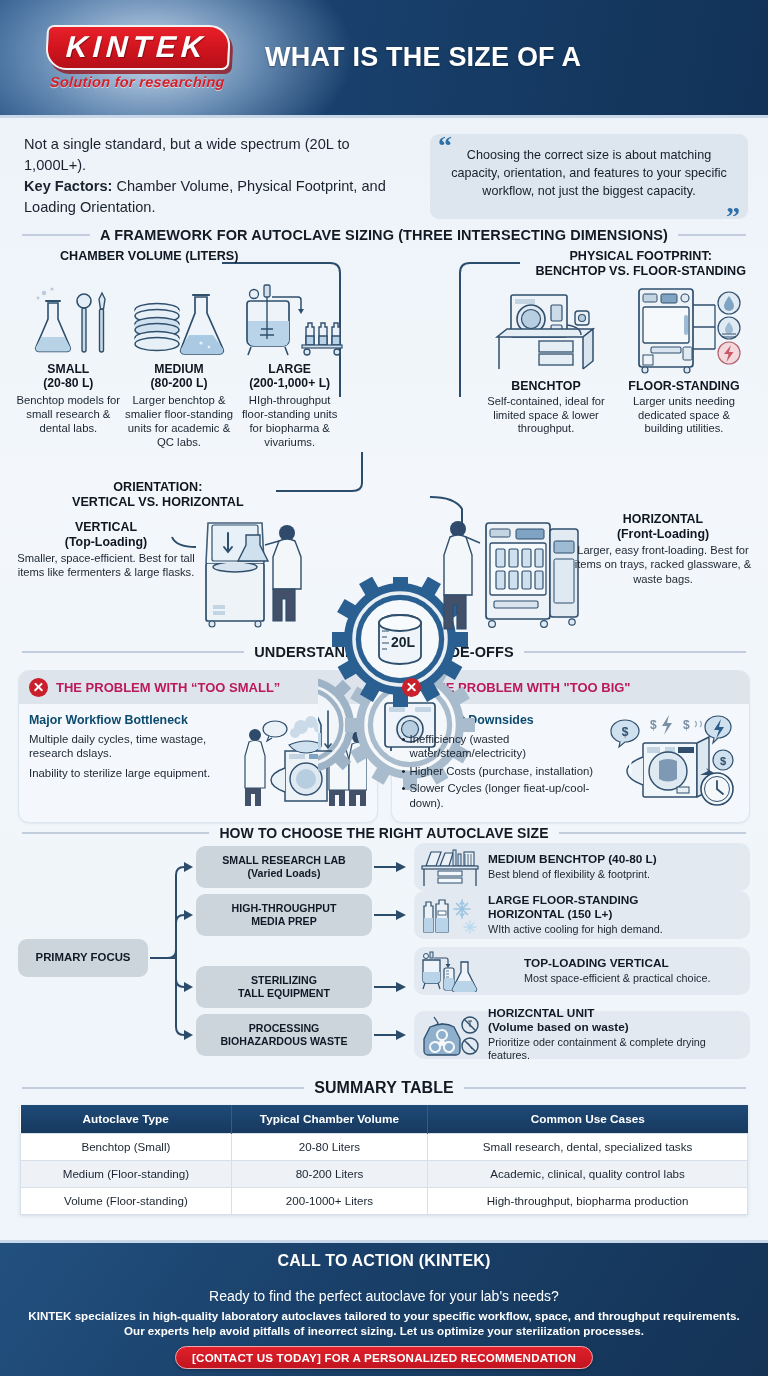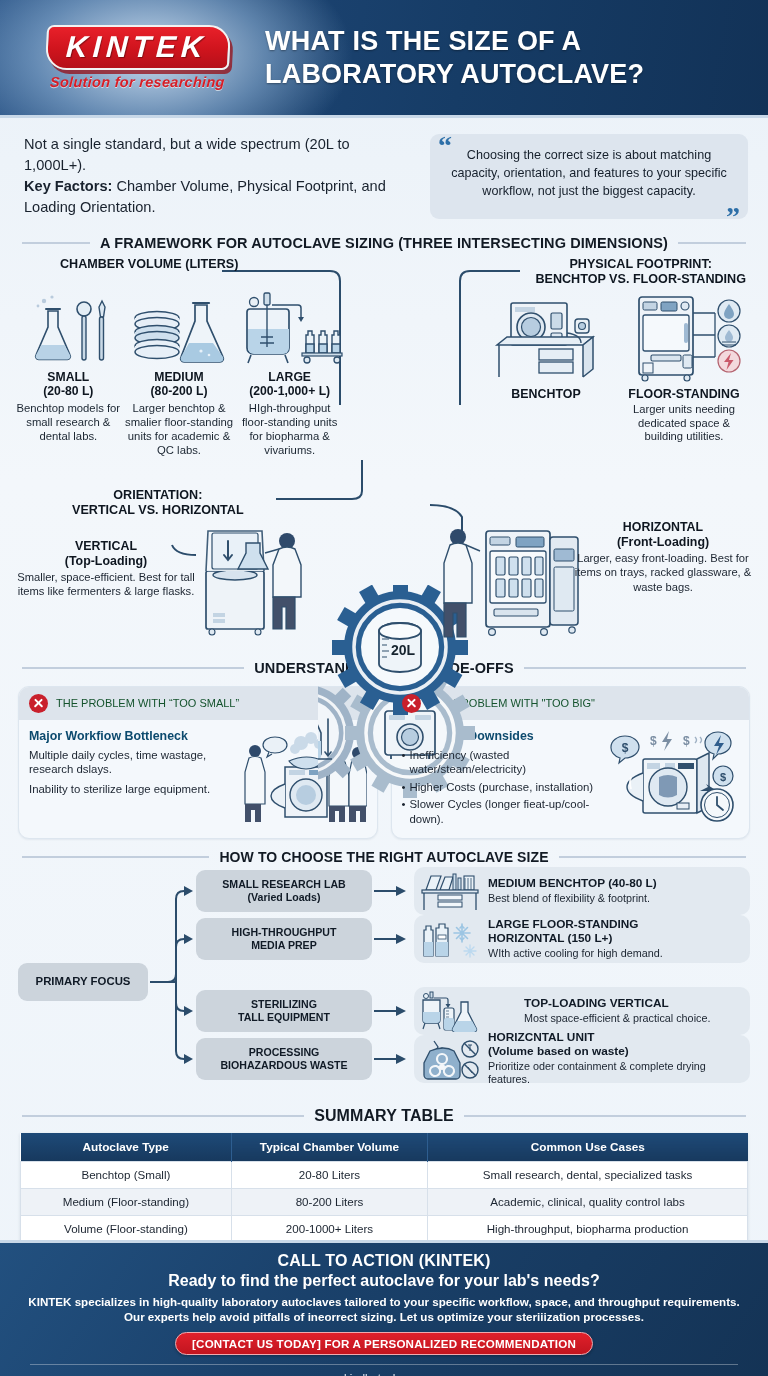--- a/index.html
+++ b/index.html
@@ -61,21 +61,21 @@
     flex:1; position:relative;
     background:#dde5ee; border-radius:9px;
     padding:13px 14px 14px 14px;
     font-size:12.6px; line-height:1.42; text-align:center; color:#16202c;
   }
   .qmark { position:absolute; color:#2d6fa8; font-weight:bold; font-size:28px; line-height:1; font-family:"Liberation Serif", serif; }
   .qmark.open { top:-2px; left:8px; }
   .qmark.close { bottom:-12px; right:8px; }
 
   
-  .sec-head { display:flex; align-items:center; gap:10px; padding:0 22px; margin:10px 0 4px; }
+  .sec-head { display:flex; align-items:center; gap:10px; padding:0 22px; margin:2px 0 4px; }
   .sec-head .rule { flex:1; height:2px; background:#c2cedd; }
   .sec-head .txt { font-size:14.5px; font-weight:bold; letter-spacing:.1px; color:#121a24; white-space:nowrap; }
   .sec-head.tight .txt { font-size:14px; }
 
   
   .framework { position:relative; height:395px; }
   .fw-label { position:absolute; text-align:center; font-weight:bold; font-size:12.6px; color:#0e1620; line-height:1.2; }
   .cv-label { left:60px; top:2px; }
   .pf-label { right:22px; top:2px; }
   .or-label { left:72px; top:233px; }
@@ -83,38 +83,38 @@
   .triple { position:absolute; left:14px; top:36px; width:330px; display:flex; gap:2px; }
   .tri-col { width:110px; text-align:center; }
   .tri-title { font-weight:bold; font-size:12.2px; line-height:1.18; margin-top:3px; color:#0e1620; }
   .tri-desc { font-size:11.3px; line-height:1.24; margin-top:3px; color:#1a2531; }
 
   .pf-row { position:absolute; right:18px; top:36px; width:270px; display:flex; gap:6px; }
   .pf-col { width:132px; text-align:center; }
   .pf-title { font-weight:bold; font-size:12.4px; margin-top:4px; color:#0e1620;}
   .pf-desc { font-size:11.2px; line-height:1.24; margin-top:2px; }
 
-  .vert-block { position:absolute; left:16px; top:284px; width:180px; text-align:center; }
+  .vert-block { position:absolute; left:16px; top:273px; width:180px; text-align:center; }
   .horz-block { position:absolute; right:16px; top:265px; width:178px; text-align:center; }
   .ob-title { font-weight:bold; font-size:12.4px; line-height:1.2; color:#0e1620; }
   .ob-desc { font-size:11.2px; line-height:1.26; margin-top:2px; }
 
   .art { display:block; margin:0 auto; }
 
   .gears { position:absolute; left:318px; top:330px; }
 
   
   .tradeoffs { display:flex; gap:13px; padding:6px 18px 0; }
   .to-card { flex:1; background:#f4f8fc; border:1px solid #dde6ef; border-radius:11px; overflow:hidden; box-shadow:0 1px 2px rgba(30,50,80,.07); }
   .to-head { background:#dde4ec; padding:7px 10px; display:flex; align-items:center; gap:8px; }
   .x-badge { width:19px; height:19px; border-radius:50%; background:#c9202c; position:relative; flex:none; }
   .x-badge:before,.x-badge:after { content:""; position:absolute; left:4px; top:8.5px; width:11px; height:2.4px; background:#fff; border-radius:1px; }
   .x-badge:before { transform:rotate(45deg); }
   .x-badge:after { transform:rotate(-45deg); }
-  .to-head-txt { font-weight:normal; font-size:11px; color:#14532d; }
+  .to-head-txt { font-weight:bold; font-size:13px; color:#be185d; }
   .to-body { display:flex; padding:9px 10px 8px; gap:6px; min-height:104px; }
   .to-text { flex:1; }
   .to-sub { font-weight:bold; font-size:12.4px; margin-bottom:5px; color:#0c4a6e; }
   .to-p { font-size:11.4px; line-height:1.3; margin-bottom:5px; }
   .to-li { font-size:11.4px; line-height:1.28; margin-bottom:3px; padding-left:8px; position:relative; }
   .to-li:before { content:"\2022"; position:absolute; left:0; }
 
   
   .flow { position:relative; height:228px; margin-top:3px; }
   .pill {
@@ -141,21 +141,21 @@
   tbody tr:nth-child(even) { background:#eef2f7; }
 
   
   .footer {
     position:absolute; left:0; bottom:0; width:768px; height:136px;
     background:linear-gradient(125deg,#22507f 0%,#1a416b 40%,#143355 100%);
     color:#fff; text-align:center; padding:9px 24px 0;
     border-top:3px solid #c8d8e8;
   }
   .f-h1 { font-weight:bold; font-size:16px; letter-spacing:.2px; }
-  .f-h2 { font-weight:bold; font-size:16px; margin-top:2px; }
+  .f-h2 { font-weight:normal; font-size:14px; margin-top:18px; }
   .f-p { font-size:11.6px; line-height:1.33; margin-top:4px;font-weight:bold; }
   .cta-btn {
     display:inline-block; margin-top:7px;
     background:linear-gradient(180deg,#e0202b 0%,#c2151f 100%);
     border:1.5px solid #f0a9ae; border-radius:14px;
     padding:4px 16px; font-weight:bold; font-size:11.6px; letter-spacing:.2px;
     box-shadow:0 1px 3px rgba(0,0,0,.3);
   }
   .f-rule { height:1px; background:rgba(255,255,255,.32); margin:9px 6px 0; }
   .f-url { font-size:11.4px; margin-top:7px; color:#e7eef6; }
@@ -167,21 +167,20 @@
 
   <div class="header">
     <div class="logo-wrap">
       <div class="logo-plate">
         <div class="logo-text">KINTEK</div>
       </div>
       <div class="logo-tag">Solution for researching</div>
     </div>
     <div class="header-title">
       <div>WHAT IS THE SIZE OF A</div>
-      <div>LABORATORY AUTOCLAVE?</div>
     </div>
   </div>
 
   <div class="intro">
     <div class="intro-left">
       <div>Not a single standard, but a wide spectrum (20L to 1,000L+).</div>
       <div>
         <b>Key Factors:</b><span> Chamber Volume, Physical Footprint, and Loading Orientation.</span>
       </div>
     </div>
@@ -310,20 +309,21 @@
           <rect x="64" y="42" width="11" height="8" rx="1.5" fill="#dfe9f2" stroke="#2f4f6d" stroke-width="1.2"></rect>
           <path d="M10 54 h86 l10 -8 H20 Z" fill="#e6eef5" stroke="#2f4f6d" stroke-width="1.5"></path>
           <path d="M12 54 v32 M96 54 v32 M96 54 l10 -8 v32 l-10 8" fill="#d9e4ee" stroke="#2f4f6d" stroke-width="1.5"></path>
           <rect x="52" y="58" width="34" height="11" fill="#e6eef5" stroke="#2f4f6d" stroke-width="1.3"></rect>
           <rect x="52" y="71" width="34" height="11" fill="#e6eef5" stroke="#2f4f6d" stroke-width="1.3"></rect>
           <path d="M80 42 q14 2 14 10" stroke="#2f4f6d" stroke-width="1.4" fill="none"></path>
           <rect x="88" y="28" width="14" height="14" rx="3" fill="#e9f0f6" stroke="#2f4f6d" stroke-width="1.4"></rect>
           <circle cx="95" cy="35" r="3.5" fill="#b7cde0" stroke="#2f4f6d" stroke-width="1.1"></circle>
         </svg>
         <div class="pf-title">BENCHTOP</div>
+        <div class="pf-desc">Self-contained, ideal for limited space &amp; lower throughput.</div>
       </div>
 
       <div class="pf-col">
         <svg class="art" width="126" height="92" viewBox="0 0 126 92">
           <rect x="18" y="6" width="54" height="78" rx="3" fill="#eef3f8" stroke="#2f4f6d" stroke-width="1.7"></rect>
           <rect x="22" y="11" width="14" height="8" rx="1.5" fill="#c3d4e3" stroke="#2f4f6d" stroke-width="1"></rect>
           <rect x="40" y="11" width="16" height="9" rx="1.5" fill="#7fa3c2" stroke="#2f4f6d" stroke-width="1"></rect>
           <circle cx="64" cy="15" r="4" fill="#dfe9f2" stroke="#2f4f6d" stroke-width="1.1"></circle>
           <rect x="22" y="24" width="46" height="36" rx="2" fill="#f5f9fc" stroke="#2f4f6d" stroke-width="1.3"></rect>
           <rect x="63" y="32" width="4" height="20" rx="2" fill="#9fbad3"></rect>
@@ -673,21 +673,21 @@
           <path d="M50 27 v12 M44 33 h12 M46 29 l8 8 M54 29 l-8 8"></path>
         </g>
       </svg>
       <div class="oc-txt">
         <div class="oc-title" style="white-space:pre-line;">LARGE FLOOR-STANDING
 HORIZONTAL (150 L+)</div>
         <div class="oc-desc">WIth active cooling for high demand.</div>
       </div>
     </div>
 
-    <div class="outcome" style="top:118px;gap:44px;">
+    <div class="outcome" style="top:102px;gap:44px;">
       <svg width="60" height="42" viewBox="0 0 60 42">
         <rect x="10" y="2" width="3" height="6" fill="#cfdeea" stroke="#2f4f6d" stroke-width="1"></rect>
         <circle cx="6" cy="6" r="2.5" fill="#eaf2f8" stroke="#2f4f6d" stroke-width="1"></circle>
         <path d="M3 10 h17 v20 a3 3 0 0 1 -3 3 H6 a3 3 0 0 1 -3 -3 Z" fill="#eef4f9" stroke="#2f4f6d" stroke-width="1.3"></path>
         <path d="M3 22 h17 v8 a3 3 0 0 1 -3 3 H6 a3 3 0 0 1 -3 -3 Z" fill="#b9d4e8" stroke="none"></path>
         <path d="M5 33 l-2 6 M18 33 l2 6" stroke="#2f4f6d" stroke-width="1.2"></path>
         <path d="M14 8 h12 a2 2 0 0 1 2 2 v6" stroke="#2f4f6d" stroke-width="1.2" fill="none"></path>
         <path d="M28 18 l-2.5 -4 h5 Z" fill="#2f4f6d"></path>
         <rect x="24" y="18" width="10" height="22" rx="2" fill="#eef4f9" stroke="#2f4f6d" stroke-width="1.2"></rect>
         <rect x="24" y="28" width="10" height="12" rx="2" fill="#b9d4e8" stroke="none"></rect>

